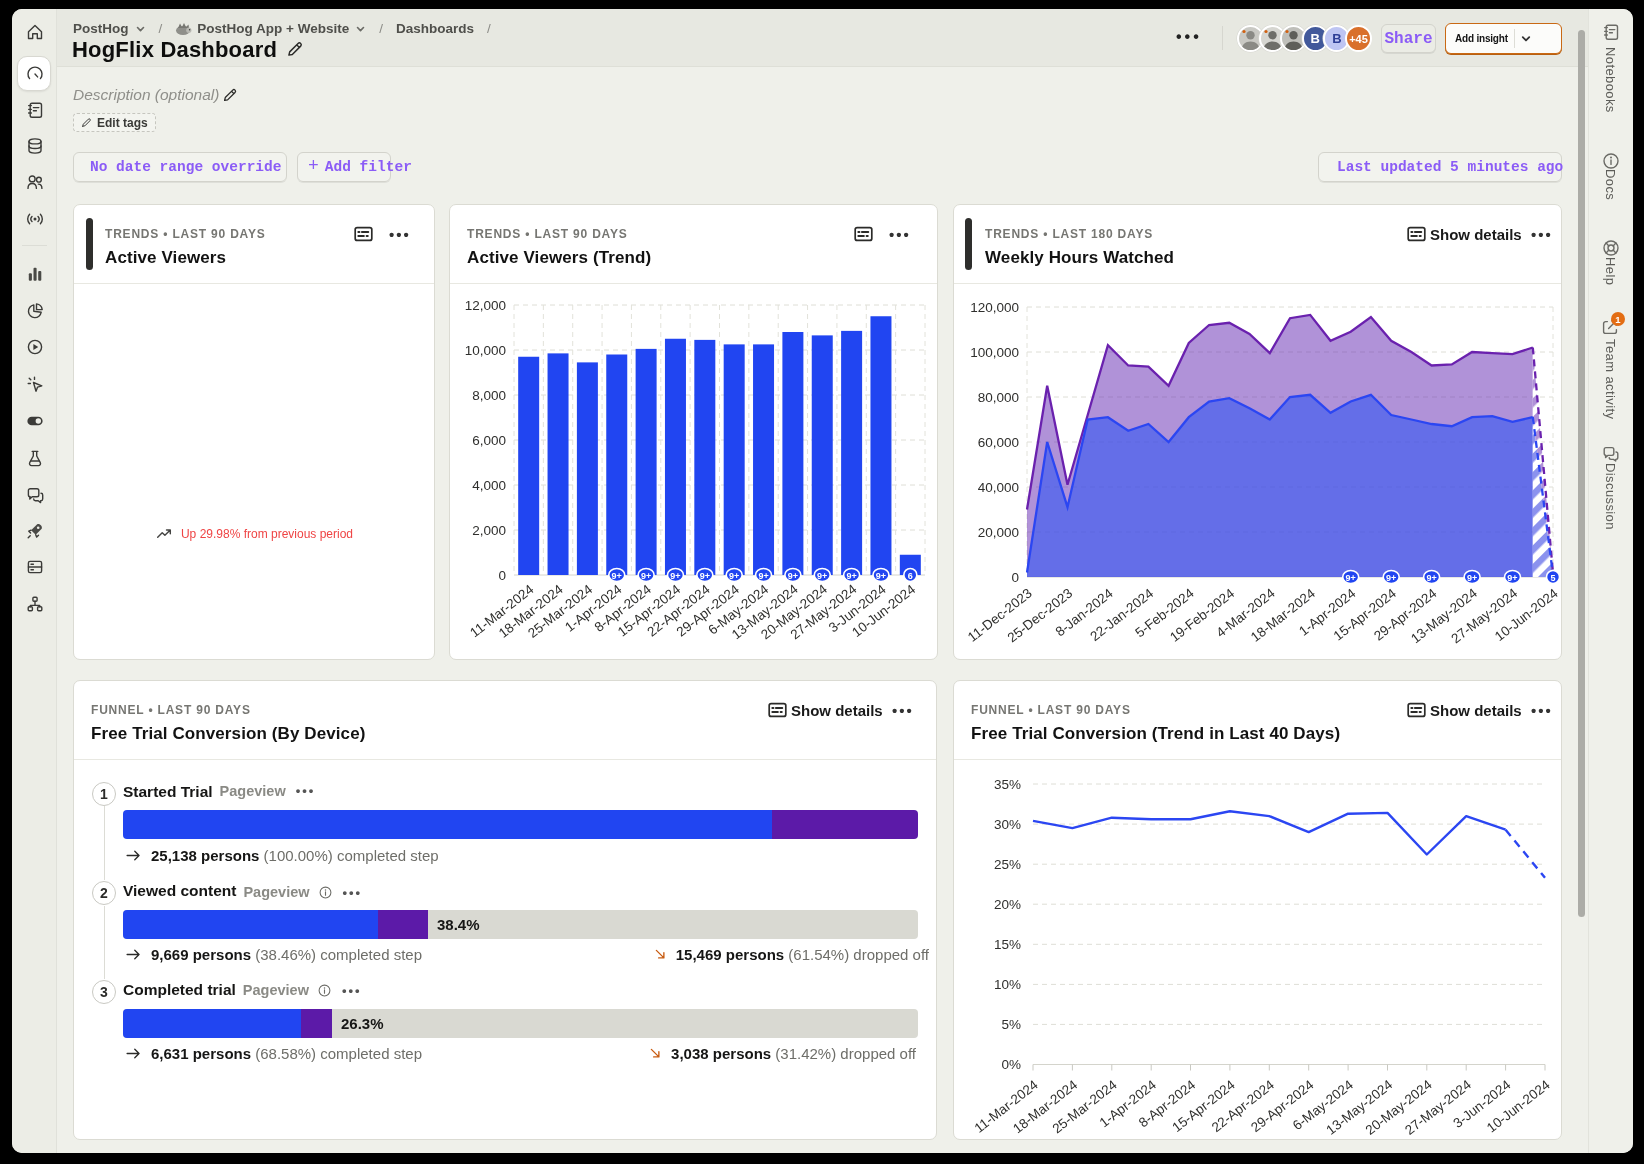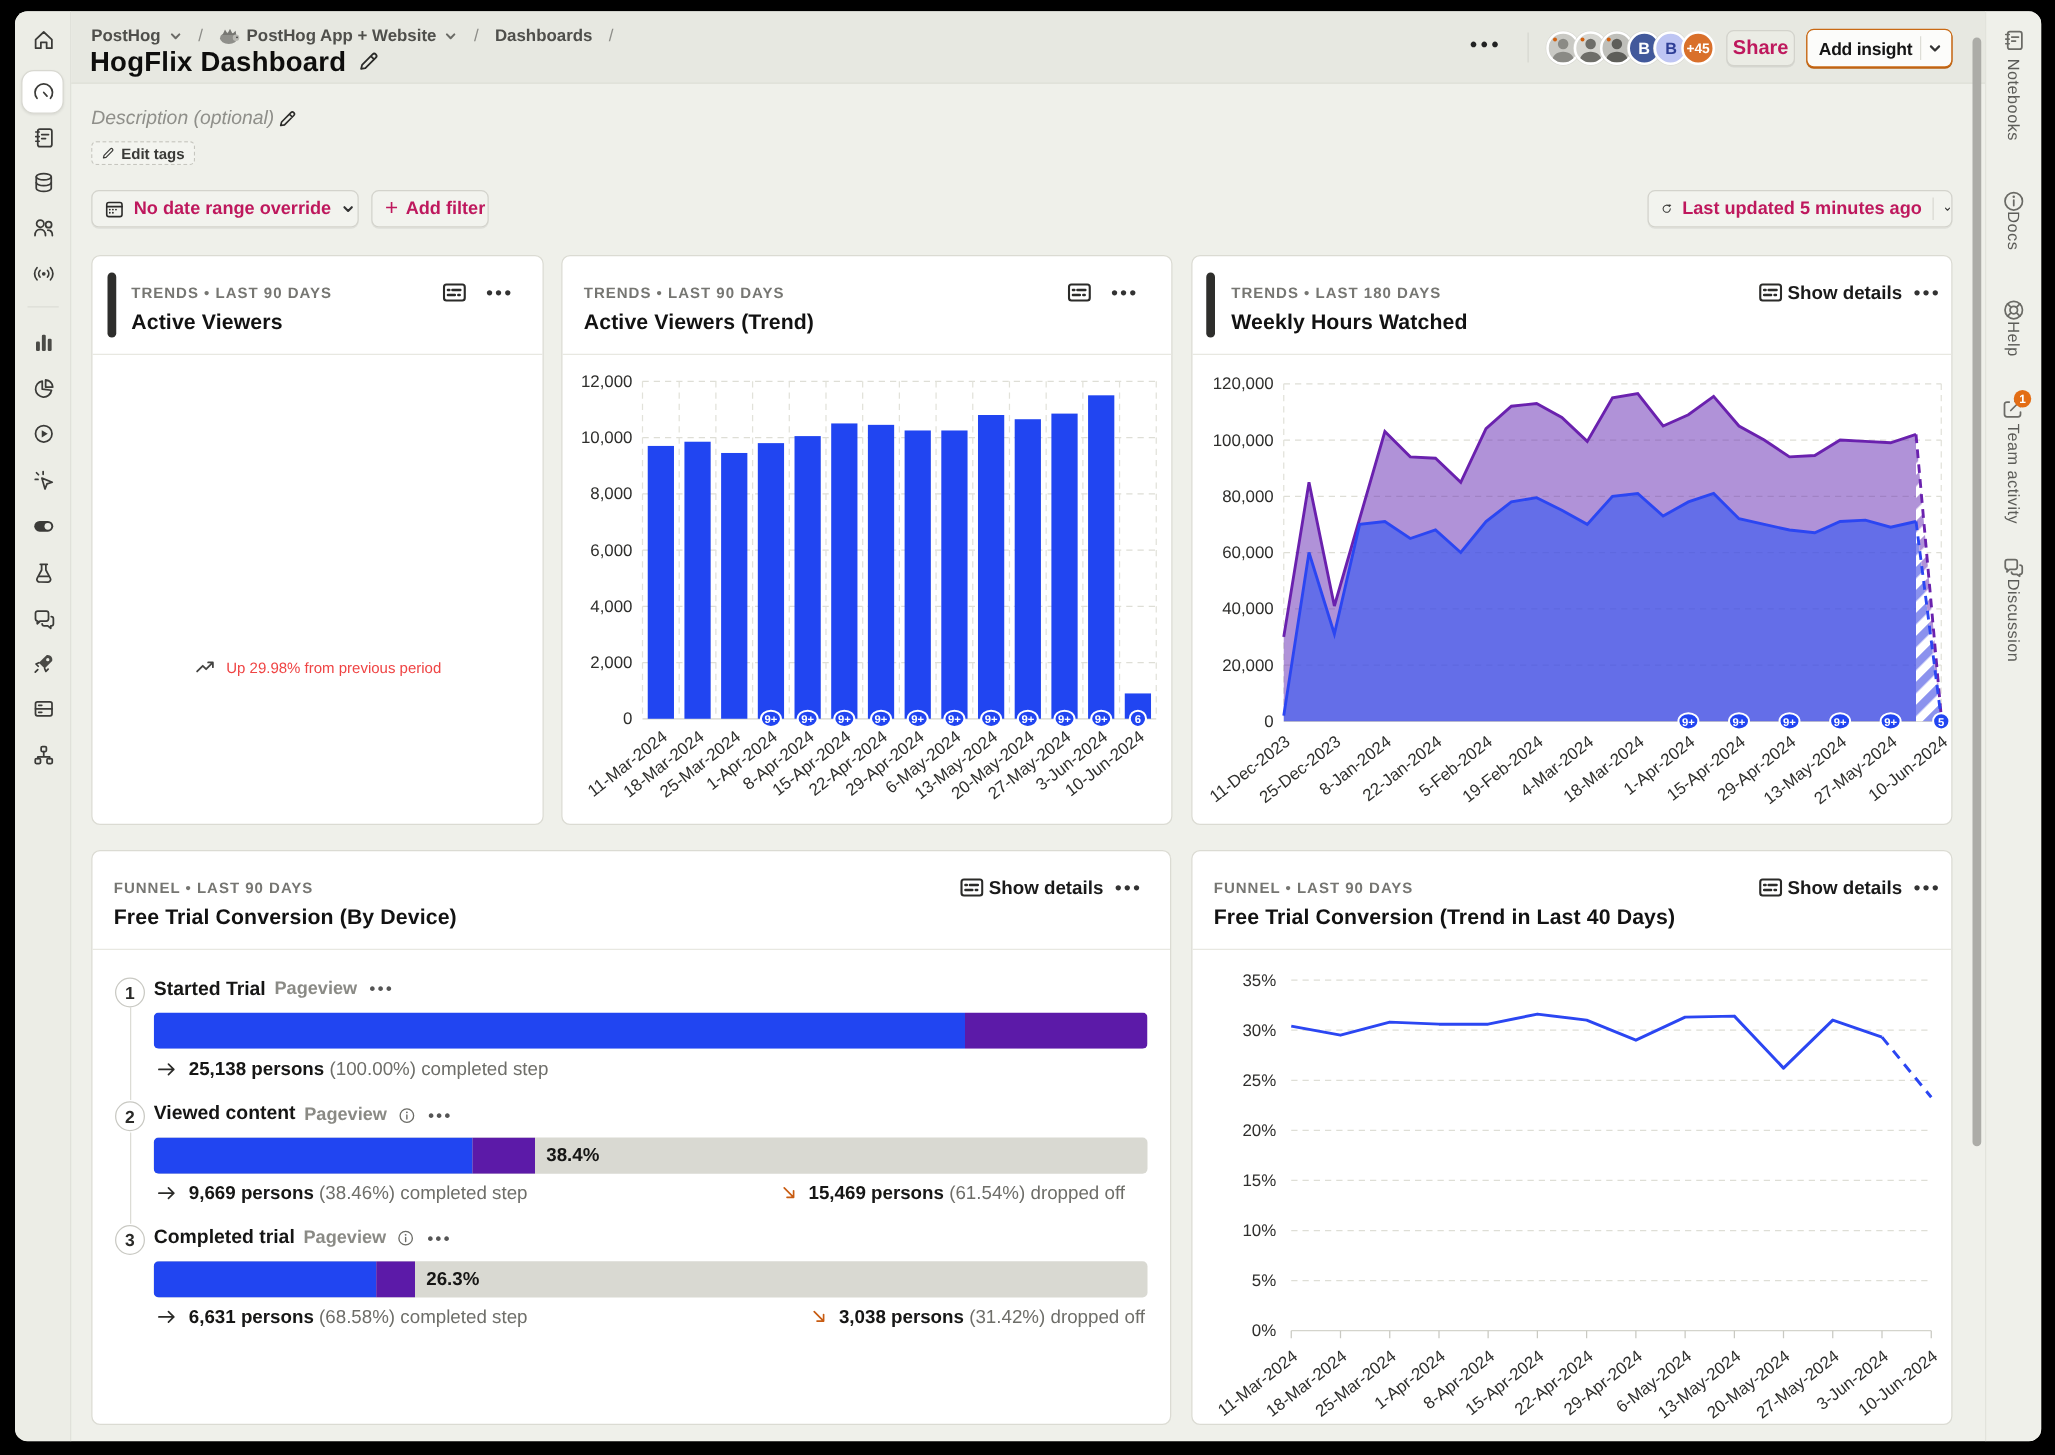--- a/index.html
+++ b/index.html
@@ -9,21 +9,21 @@
 #hdr { left:57px; top:9px; width:1531px; height:58px; background:#E7E8E1; border-bottom:1px solid #DEDFD7; }
 #rightpanel { left:1588px; top:9px; width:45px; height:1144px; background:#EFF0EA; border-left:1px solid #E2E3DC; }
 .card { position:absolute; background:#fff; border:1px solid #DBDBD3; border-radius:7px; }
 .cardlabel { font-size:12px; font-weight:700; letter-spacing:.8px; color:#767672; }
 .cardtitle { font-size:17px; font-weight:700; color:#121212; letter-spacing:.1px; }
 .pill { position:absolute; width:7px; height:52px; background:#2E2E2C; border-radius:4px; }
 .carddiv { position:absolute; left:0; right:0; border-top:1px solid #E8E8E1; }
 .dots3 { color:#333; font-weight:700; letter-spacing:2px; font-size:15px; }
 .showdet { font-size:15px; font-weight:700; color:#1a1a1a; }
 .vtext { writing-mode:vertical-rl; font-size:13px; color:#5C5C58; letter-spacing:.4px; }
-.btn { position:absolute; display:flex; align-items:center; white-space:nowrap; border:1px solid #D3D3CC; border-radius:6px; box-shadow:0 1px 0 rgba(0,0,0,.07); font-weight:700; color:#be185d; }
+.btn { position:absolute; display:flex; align-items:center; white-space:nowrap; border:1px solid #D3D3CC; border-radius:6px; box-shadow:0 1px 0 rgba(0,0,0,.07); font-weight:700; color:#8b5cf6;font-family:Liberation Mono, monospace; }
 svg { display:block; }
 svg text { font-family:"Liberation Sans",sans-serif; }
 </style></head><body>
 <div id="win">
     <div id="page">
 <div id="sidebar" class="abs"></div>
 <div id="hdr" class="abs"></div>
 <div id="rightpanel" class="abs"></div>
 
 <div class="abs" style="left:0;top:0">
@@ -137,21 +137,21 @@
         <svg width="23" height="23" viewBox="0 0 23 23">
           <circle cx="11.5" cy="8.2" r="4.2" fill="#5E5E59"></circle>
           <path d="M2.5 23 c0-5.5 4-8.6 9-8.6 s9 3.1 9 8.6 Z" fill="#5E5E59"></path>
           <circle cx="5" cy="4.5" r="1.6" fill="#D2600F"></circle>
         </svg>
       </div>
       <div class="abs" style="left:1301.8px;top:25px;width:27px;height:27px;border-radius:50%;background:#42599B;border:2px solid #fff;box-shadow:0 0 0 .5px #d8d8d2;display:flex;align-items:center;justify-content:center;color:#fff;font-size:13px;font-weight:700">B</div>
       <div class="abs" style="left:1323.4px;top:25px;width:27px;height:27px;border-radius:50%;background:#BEC5F3;border:2px solid #fff;box-shadow:0 0 0 .5px #d8d8d2;display:flex;align-items:center;justify-content:center;color:#2E3E96;font-size:13px;font-weight:700">B</div>
       <div class="abs" style="left:1345.0px;top:25px;width:27px;height:27px;border-radius:50%;background:#D9702B;border:2px solid #fff;display:flex;align-items:center;justify-content:center;color:#fff;font-size:11px;font-weight:700">+45</div>
       <div class="btn" style="left:1381px;top:24px;width:55px;height:29px;justify-content:center;font-size:16px;background:#EBECE5">Share</div>
-      <div class="abs" style="left:1445px;top:23px;width:117px;height:31px;background:#FCFCFA;border:1.5px solid #C96914;border-radius:6px;box-shadow:0 1px 0 #b85f10;display:flex;align-items:center;font-size:14px;font-weight:700;color:#141414">
+      <div class="abs" style="left:1445px;top:23px;width:117px;height:31px;background:#FCFCFA;border:1.5px solid #C96914;border-radius:6px;box-shadow:0 1px 0 #b85f10;display:flex;align-items:center;font-size:10px;font-weight:700;color:#141414">
         <span style="margin-left:9px;letter-spacing:-.2px">Add insight</span>
         <div style="width:1px;height:19px;background:#DDDDD6;margin-left:6px"></div>
         <svg width="12" height="12" viewBox="0 0 10 10" style="margin-left:5px">
           <path fill="none" stroke="#333" stroke-width="1.5" stroke-linecap="round" stroke-linejoin="round" d="M2.3 3.4 L5 6.2 L7.7 3.4"></path>
         </svg>
       </div>
 <div class="abs" style="left:73px;top:86px;font-size:15.5px;font-style:italic;color:#8F8F8A">Description (optional)</div>
 <svg class="abs" style="left:222px;top:87px" width="16" height="16" viewBox="0 0 20 20">
         <path fill="none" stroke="#2b2b29" stroke-width="1.6" stroke-linecap="round" stroke-linejoin="round" d="M3.2 16.8 L4.1 13.2 L13.4 3.9 a2.05 2.05 0 0 1 2.9 2.9 L7 16.1 L3.2 16.8 Z M11.9 5.4 L14.8 8.3"></path>
       </svg>
@@ -418,21 +418,21 @@
           <span class="dots3" style="font-size:13px;margin-left:10px;color:#555">•••</span>
         </div>
         <div class="abs" style="left:49px;top:229px;width:795px;height:29px;border-radius:4px;background:#D9D9D2;overflow:hidden">
           <div style="position:absolute;left:0;top:0;width:255px;height:29px;background:#2145F1"></div>
           <div style="position:absolute;left:255px;top:0;width:50px;height:29px;background:#5C1AA8"></div>
         </div>
         <div class="abs" style="left:363px;top:235px;font-size:15px;font-weight:700;color:#161615">38.4%</div>
         <div class="abs" style="left:51px;top:265px;display:flex;align-items:center;white-space:nowrap;font-size:15px;color:#6E6E69"><svg width="17" height="15" viewBox="0 0 20 16" style="margin-right:9px">
             <path fill="none" stroke="#2b2b29" stroke-width="1.6" stroke-linecap="round" stroke-linejoin="round" d="M2.5 8 H16.5 M11.5 3 L16.5 8 L11.5 13"></path>
           </svg><span style="font-weight:700;color:#161615">9,669&nbsp;persons</span>&nbsp;(38.46%) completed step</div>
-        <div class="abs" style="right:36px;top:265px;display:flex;align-items:center;white-space:nowrap;font-size:15px;color:#6E6E69"><svg width="15" height="15" viewBox="0 0 20 20" style="margin-right:8px">
+        <div class="abs" style="right:7px;top:265px;display:flex;align-items:center;white-space:nowrap;font-size:15px;color:#6E6E69"><svg width="15" height="15" viewBox="0 0 20 20" style="margin-right:8px">
             <path fill="none" stroke="#C85C12" stroke-width="1.8" stroke-linecap="round" stroke-linejoin="round" d="M4.5 4.5 L14.5 14.5 M14.5 7.5 V14.5 H7.5"></path>
           </svg><span style="font-weight:700;color:#161615">15,469&nbsp;persons</span>&nbsp;(61.54%) dropped off</div>
         <div class="abs" style="left:18px;top:299px;width:24px;height:24px;border-radius:50%;border:1px solid #C9C9C3;background:#fff;display:flex;align-items:center;justify-content:center;font-size:14px;font-weight:700;color:#2b2b29">3</div>
         <div class="abs" style="left:49px;top:300px;display:flex;align-items:center;white-space:nowrap">
           <span style="font-size:15.5px;font-weight:700;color:#161615">Completed trial</span>
           <span style="font-size:14.5px;font-weight:600;color:#8A8A85;margin-left:7px">Pageview</span>
           <svg width="15" height="15" viewBox="0 0 20 20" style="margin-left:8px">
             <circle cx="10" cy="10" r="7.2" fill="none" stroke="#6b6b66" stroke-width="1.4"></circle>
             <path stroke="#6b6b66" stroke-width="1.5" stroke-linecap="round" d="M10 9.2 V13.6"></path>
             <circle cx="10" cy="6.5" r="1" fill="#6b6b66"></circle>

